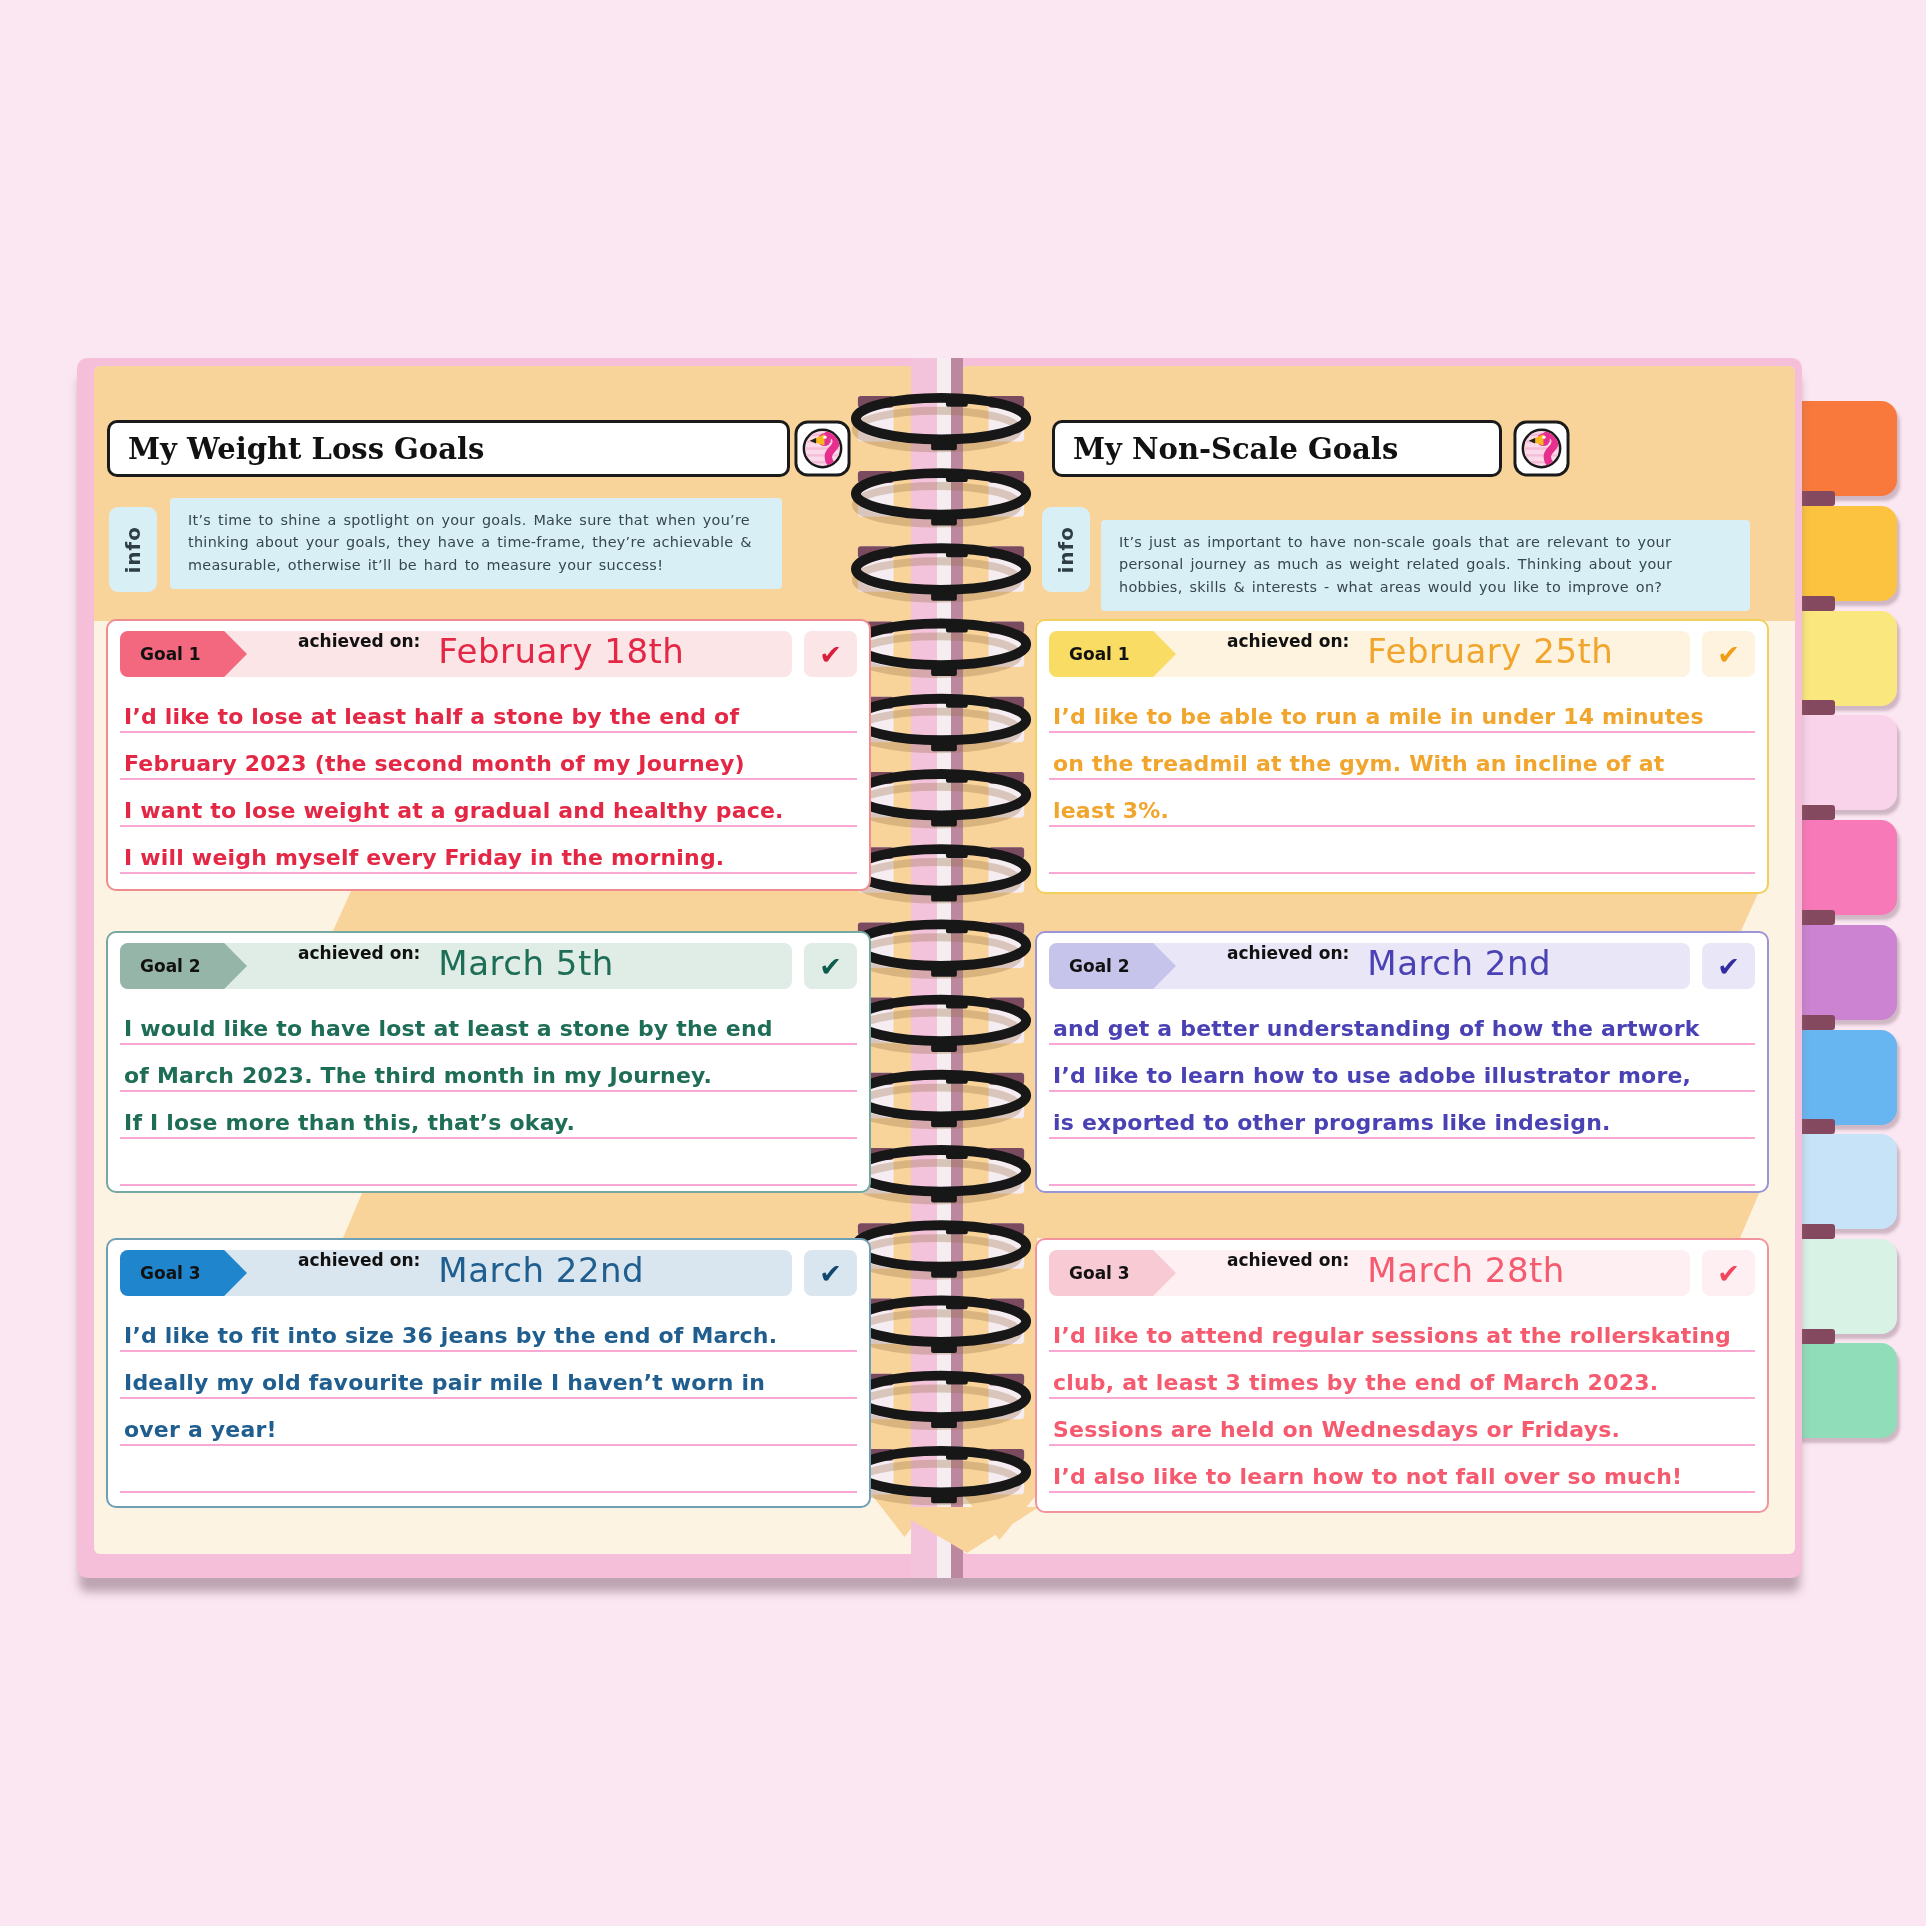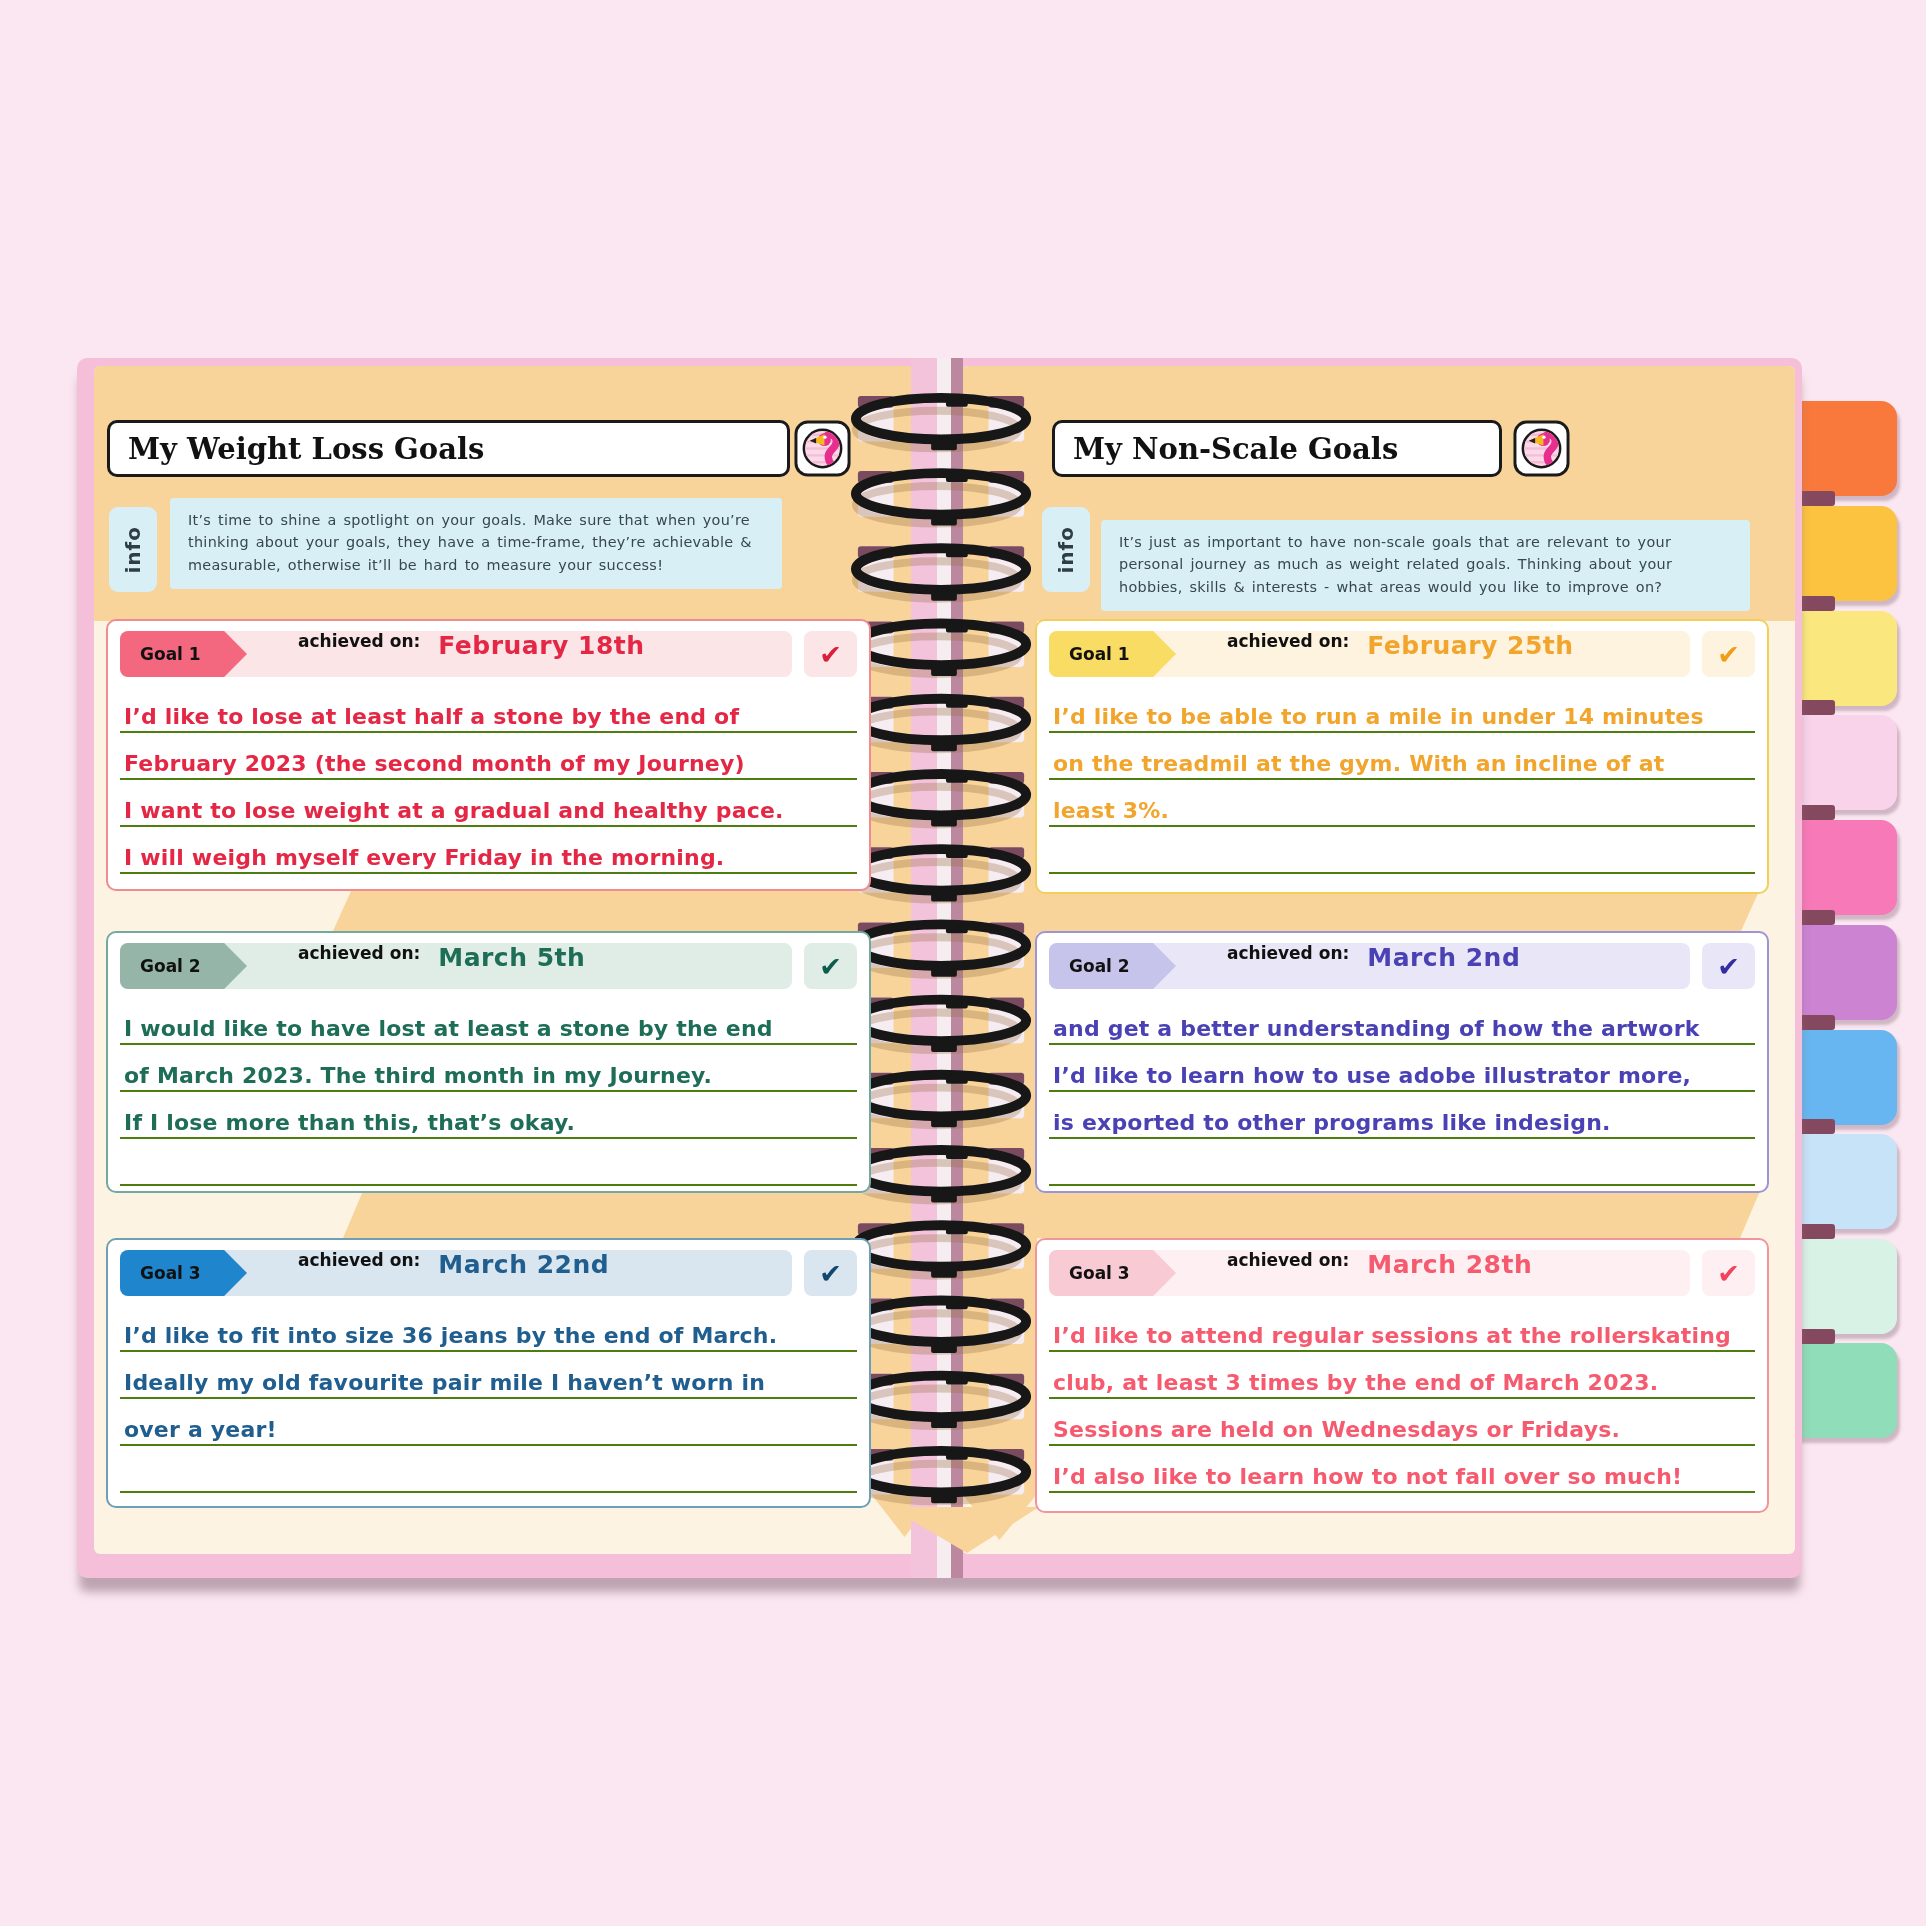--- a/index.html
+++ b/index.html
@@ -48,25 +48,25 @@
 
   
   .goal-card{position:absolute;background:#fff;border:2.5px solid var(--border);border-radius:10px;
              box-sizing:border-box;padding:10px 12px;}
   .goal-header{display:flex;align-items:stretch;height:46px;}
   .goal-header-bar{flex:1;background:var(--header);border-radius:8px;display:flex;align-items:flex-start;}
   .goal-arrow{width:127px;height:46px;background:var(--arrow);border-radius:8px 0 0 8px;
               clip-path:polygon(0 0,82% 0,100% 50%,82% 100%,0 100%);display:flex;align-items:center;
               padding-left:20px;box-sizing:border-box;font-weight:700;font-size:17px;color:#111;}
   .achieved{font-weight:700;font-size:17px;color:#111;margin-left:51px;}
-  .date{font-size:25px;font-weight:700;color:var(--ink);margin-left:18px;letter-spacing:0.5px;white-space:nowrap;}
+  .date{font-size:34px;font-weight:400;color:var(--ink);margin-left:18px;letter-spacing:0.5px;white-space:nowrap;}
   .check{width:53px;height:46px;margin-left:12px;background:var(--header);border-radius:8px;flex:none;
          display:flex;align-items:center;justify-content:center;font-size:27px;font-weight:700;color:var(--check);}
   .lines{margin-top:9px;}
-  .line-row{height:43px;border-bottom:2px solid #4d7c0f;display:flex;align-items:flex-end;
+  .line-row{height:43px;border-bottom:2px solid #f9a8d4;display:flex;align-items:flex-end;
             font-size:22px;font-weight:600;letter-spacing:0.2px;color:var(--ink);
             padding:0 2px 2px 4px;white-space:nowrap;overflow:hidden;}
 
   
   .tab{position:absolute;left:1795px;width:102px;height:95px;border-radius:0 16px 16px 0;
        box-shadow:3px 5px 3px rgba(125,95,115,.35);}
   .tab-joint{position:absolute;left:1795px;width:40px;height:15px;background:#85495F;border-radius:0 3px 3px 0;}
 </style>
 </head>
 <body>

